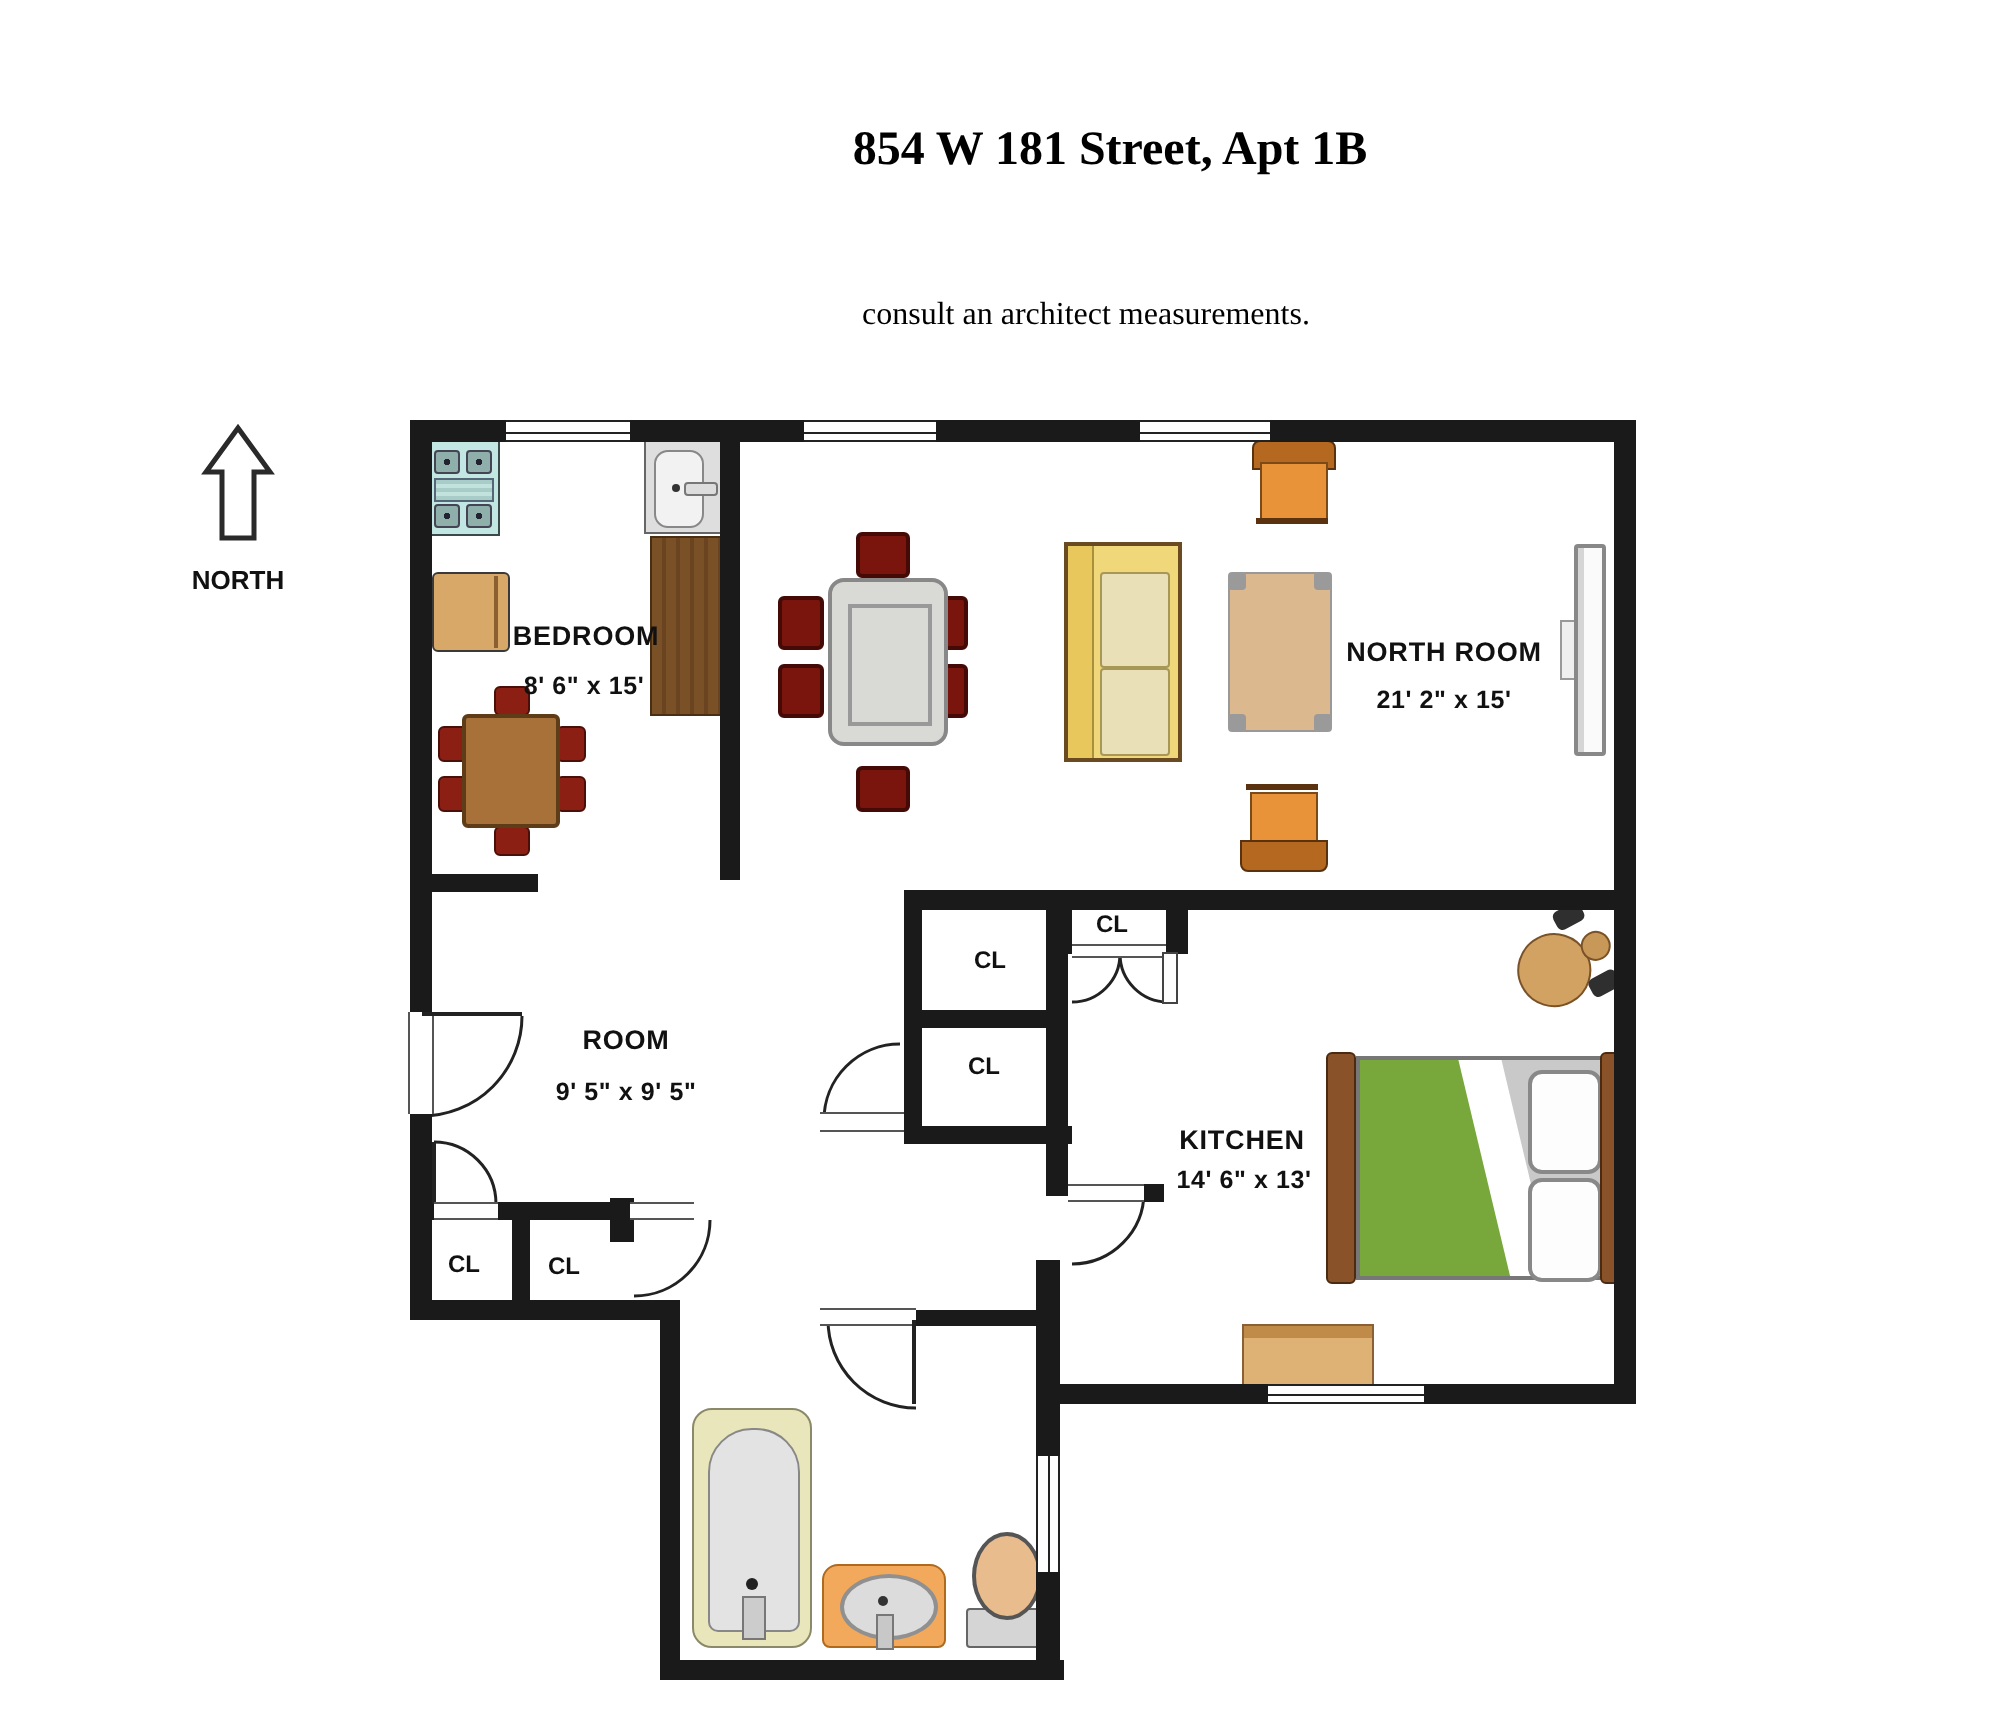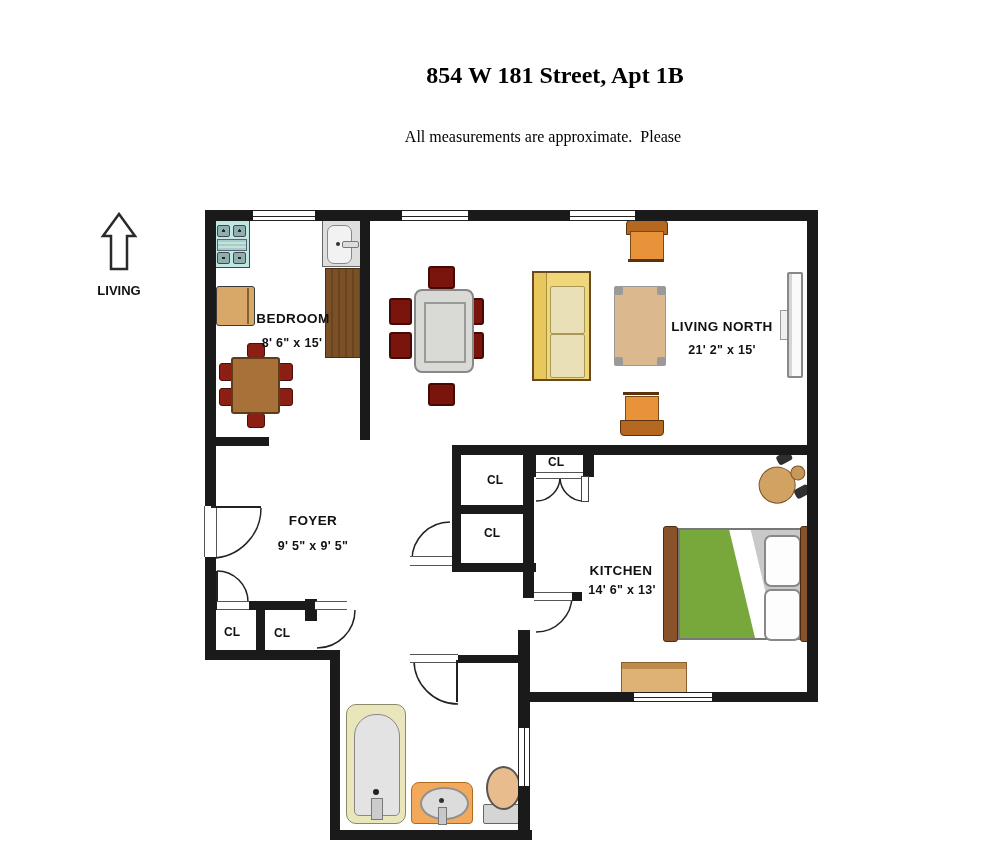--- a/index.html
+++ b/index.html
@@ -28,26 +28,26 @@
   .sub{position:absolute;width:500px;text-align:center;font:400 16px "Liberation Serif",serif;
        color:#000;white-space:pre;}
   #arcs{position:absolute;left:0;top:0;z-index:4;pointer-events:none;}
 </style>
 </head>
 <body>
 
 <div id="page">
 
   <div id="title">854 W 181 Street, Apt 1B</div>
-  <div class="sub" style="left:293px;top:128px;">All measurements are approximate.  Please</div>
+  <div class="sub" style="left:293px;top:149px;">consult an architect measurements.</div>
 
   <svg class="abs" style="left:100px;top:212px;z-index:8;" width="38" height="60">
     <polygon points="19,2 35,24 27,24 27,57 11,57 11,24 3,24" fill="#fff" stroke="#2a2a2a" stroke-width="2.5"></polygon>
   </svg>
-  <div class="lbl" style="left:119px;top:290px;font:700 13px 'Liberation Sans',sans-serif;">LIVING</div>
+  <div class="lbl" style="left:119px;top:290px;font:700 13px 'Liberation Sans',sans-serif;">NORTH</div>
 
   <div class="furn" style="left:213px;top:220px;width:37px;height:48px;background:var(--stove_cyan);border:1.5px solid #3a4a48;">
     <div class="abs" style="left:3px;top:4px;width:11px;height:10px;border:1px solid #445;border-radius:2px;background:radial-gradient(circle at 50% 50%, #223 0 1.5px, #8fb0aa 1.5px);"></div>
     <div class="abs" style="left:19px;top:4px;width:11px;height:10px;border:1px solid #445;border-radius:2px;background:radial-gradient(circle at 50% 50%, #223 0 1.5px, #8fb0aa 1.5px);"></div>
     <div class="abs" style="left:3px;top:31px;width:11px;height:10px;border:1px solid #445;border-radius:2px;background:radial-gradient(circle at 50% 50%, #223 0 1.5px, #8fb0aa 1.5px);"></div>
     <div class="abs" style="left:19px;top:31px;width:11px;height:10px;border:1px solid #445;border-radius:2px;background:radial-gradient(circle at 50% 50%, #223 0 1.5px, #8fb0aa 1.5px);"></div>
     <div class="abs" style="left:3px;top:18px;width:28px;height:10px;border:1px solid #567;background:repeating-linear-gradient(0deg,#a8ccc8 0 2px,#c2e2de 2px 4px);"></div>
   </div>
   <div class="furn" style="left:322px;top:220px;width:39px;height:47px;background:#dedede;border:1.5px solid #666;">
     <div class="abs" style="left:4px;top:4px;width:23px;height:37px;background:#f2f2f2;border:1px solid #888;border-radius:7px;"></div>
@@ -184,23 +184,23 @@
       <path d="M 412 560 A 38 38 0 0 1 450 522"></path>
       <path d="M 572 596 A 36 36 0 0 1 536 632"></path>
       <path d="M 414 660 A 44 44 0 0 0 458 704"></path>
       <path d="M 560 477 A 24 24 0 0 1 536 501"></path>
       <path d="M 560 477 A 24 24 0 0 0 584 501"></path>
     </g>
   </svg>
 
   <div class="lbl rname" style="left:293px;top:318px;">BEDROOM</div>
   <div class="lbl rdim" style="left:292px;top:343px;">8' 6" x 15'</div>
-  <div class="lbl rname" style="left:722px;top:326px;">LIVING NORTH</div>
+  <div class="lbl rname" style="left:722px;top:326px;">NORTH ROOM</div>
   <div class="lbl rdim" style="left:722px;top:350px;">21' 2" x 15'</div>
-  <div class="lbl rname" style="left:313px;top:520px;">FOYER</div>
+  <div class="lbl rname" style="left:313px;top:520px;">ROOM</div>
   <div class="lbl rdim" style="left:313px;top:546px;">9' 5" x 9' 5"</div>
   <div class="lbl rname" style="left:621px;top:570px;">KITCHEN</div>
   <div class="lbl rdim" style="left:622px;top:590px;">14' 6" x 13'</div>
 
   <div class="lbl cl" style="left:232px;top:632px;">CL</div>
   <div class="lbl cl" style="left:282px;top:633px;">CL</div>
   <div class="lbl cl" style="left:495px;top:480px;">CL</div>
   <div class="lbl cl" style="left:492px;top:533px;">CL</div>
   <div class="lbl cl" style="left:556px;top:462px;">CL</div>
 

